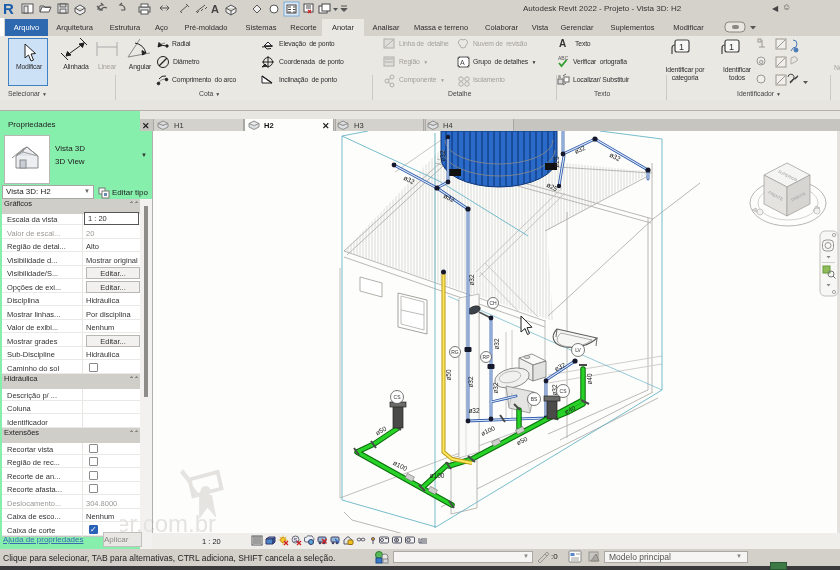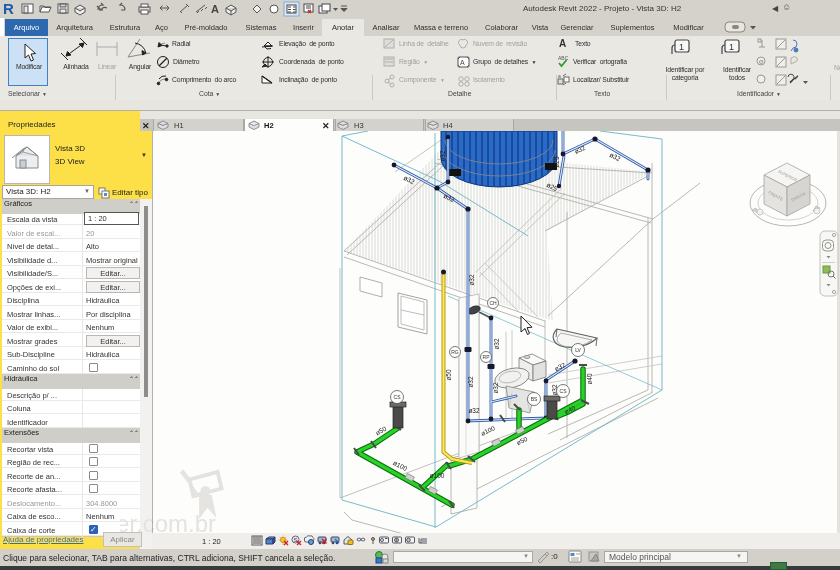--- a/index.html
+++ b/index.html
@@ -7,21 +7,21 @@
 .abs{position:absolute}
 #titlebar{left:0;top:0;width:840px;height:18px;background:#d5d2cb}
 #tabrow{left:4px;top:18px;width:840px;height:18px;background:#d5d2cb}
 .rtab{position:absolute;top:1px;height:17px;line-height:17px;font-size:7.5px;color:#2d2d2d;text-align:center}
 #ribbon{left:0;top:36px;width:840px;height:64px;background:#eae8e3}
 #ribstrip{left:0;top:100px;width:840px;height:11px;background:#e7e5e0;border-bottom:1px solid #b3b0aa}
 .plabel{position:absolute;top:52px;height:11px;font-size:6.8px;color:#444;line-height:11px}
 .psep{position:absolute;top:39px;height:58px;width:1px;background:#cbc9c4}
 .btext{position:absolute;font-size:6.8px;color:#2d2d2d;line-height:8px;letter-spacing:-0.15px}
 .gtext{position:absolute;font-size:6.8px;color:#a3a19c;line-height:8px;letter-spacing:-0.15px}
-#leftpanel{left:0;top:111px;width:152px;height:438px;background:#fde047}
+#leftpanel{left:0;top:111px;width:152px;height:438px;background:#86efac}
 #viewtabs{left:140px;top:111px;width:700px;height:20px;background:linear-gradient(#e8e6e1 0 8px,#c7c5c0 8px 100%)}
 .vtab{position:absolute;top:8px;height:12px;background:#d4d2cd;border-left:1px solid #aaa8a4;border-right:1px solid #aaa8a4;font-size:7px;color:#333}
 #canvas{left:152px;top:131px;width:688px;height:402px;background:#fdfdfc}
 #viewbar{left:152px;top:533px;width:688px;height:16px;background:#efeeeb}
 #statusbar{left:0;top:549px;width:840px;height:27px;background:#d3d0c9;font-size:8.5px;color:#222}
 #darkstrip{left:0;top:566px;width:840px;height:4px;background:#3a393b}
 .prow{position:absolute;left:0px;width:138px;height:13px;font-size:7.5px;color:#333;border-bottom:1px solid #ebe9e5}
 .prow .lbl{position:absolute;left:5px;top:3px;white-space:nowrap}
 .prow .glbl{position:absolute;left:5px;top:3px;color:#9b9995;white-space:nowrap}
 .prow .val{position:absolute;left:84px;top:3px;white-space:nowrap}
@@ -79,21 +79,21 @@
 <div class="abs" style="left:772px;top:4px;font-size:8px;color:#444">◀</div>
 <div class="abs" style="left:782px;top:2px;font-size:9px;color:#555">☺</div>
 </div>
 <div id="tabrow" class="abs">
 <div class="rtab" style="left:1px;width:43px;background:#2e68ae;color:#fff">Arquivo</div>
 <div class="rtab" style="left:46px;width:49px">Arquitetura</div>
 <div class="rtab" style="left:100px;width:42px">Estrutura</div>
 <div class="rtab" style="left:146px;width:23px">Aço</div>
 <div class="rtab" style="left:173px;width:58px">Pré-moldado</div>
 <div class="rtab" style="left:236px;width:42px">Sistemas</div>
-<div class="rtab" style="left:283px;width:33px">Inserir</div>
+<div class="rtab" style="left:283px;width:33px">Recorte</div>
 <div class="rtab" style="left:318px;width:42px;background:#eae8e3;height:18px">Anotar</div>
 <div class="rtab" style="left:362px;width:40px">Analisar</div>
 <div class="rtab" style="left:403px;width:68px">Massa e terreno</div>
 <div class="rtab" style="left:475px;width:45px">Colaborar</div>
 <div class="rtab" style="left:523px;width:26px">Vista</div>
 <div class="rtab" style="left:551px;width:44px">Gerenciar</div>
 <div class="rtab" style="left:600px;width:57px">Suplementos</div>
 <div class="rtab" style="left:661px;width:47px">Modificar</div>
 <svg width="40" height="12" style="position:absolute;left:720px;top:3px">
 <rect x="1" y="1" width="20" height="10" rx="4" fill="#e8e6e1" stroke="#8a8880"></rect>
@@ -288,21 +288,21 @@
 <div class="prow" style="top:13px">
           <span class="lbl">Escala da vista</span>
           <span class="abs" style="left:82px;top:0px;width:55px;height:13px;border:1px solid #555;background:#fff"></span>
           <span class="val" style="left:86px;top:2px">1 : 20</span>
         </div>
 <div class="prow" style="top:27px">
           <span class="glbl">Valor de escal...</span>
           <span class="gval">20</span>
         </div>
 <div class="prow" style="top:40px">
-          <span class="lbl">Nível de detal...</span>
+          <span class="lbl">Região de detal...</span>
           <span class="val">Alto</span>
         </div>
 <div class="prow" style="top:54px">
           <span class="lbl">Visibilidade d...</span>
           <span class="val">Mostrar original</span>
         </div>
 <div class="prow" style="top:67px">
           <span class="lbl">Visibilidade/S...</span>
           <span class="btncell">Editar...</span>
         </div>
@@ -371,21 +371,21 @@
         </div>
 <div class="prow" style="top:324px">
           <span class="lbl">Caixa de corte</span>
           <span class="cbox" style="background:#2a62b8;border-color:#2a62b8"></span>
           <span style="position:absolute;left:88px;top:2px;color:#fff;font-size:8px">✓</span>
         </div>
 </div>
 <div class="abs" style="left:140px;top:88px;width:12px;height:350px;background:#f2f1ef"></div>
 <div class="abs" style="left:144px;top:95px;width:4px;height:191px;background:#8f8d8a"></div>
 <div class="abs" style="left:3px;top:424px;font-size:8px;color:#3a6cb4;text-decoration:underline">Ajuda de propriedades</div>
-<div class="abs" style="left:103px;top:421px;width:39px;height:15px;background:#e9e7e3;border:1px solid #c2c0bc;color:#8a8884;font-size:8px;text-align:center;line-height:14px">Aplicar</div>
+<div class="abs" style="left:103px;top:421px;width:39px;height:15px;background:#e9e7e3;border:1px solid #c2c0bc;color:#8a8884;font-size:8px;text-align:left;line-height:14px">Aplicar</div>
 </div>
 <div id="viewtabs" class="abs">
 <div class="vtab" style="left:13px;width:91px"></div>
 <div class="vtab" style="left:104px;width:90px;background:#fdfdfc"></div>
 <div class="vtab" style="left:195px;width:89px"></div>
 <div class="vtab" style="left:285px;width:89px"></div>
 <svg width="700" height="20" style="position:absolute;left:0;top:0;pointer-events:none">
 <g stroke="#7a7874" stroke-width="0.8" fill="#dcdfe4">
 <path d="M0 3.5 l5 -2.5 l5 2.5 l-5 2 z M0 3.5 v3.5 l5 2.5 l5 -2.5 v-3.5" transform="translate(18,9)"></path>
 <path d="M0 3.5 l5 -2.5 l5 2.5 l-5 2 z M0 3.5 v3.5 l5 2.5 l5 -2.5 v-3.5" transform="translate(109,9)"></path>

